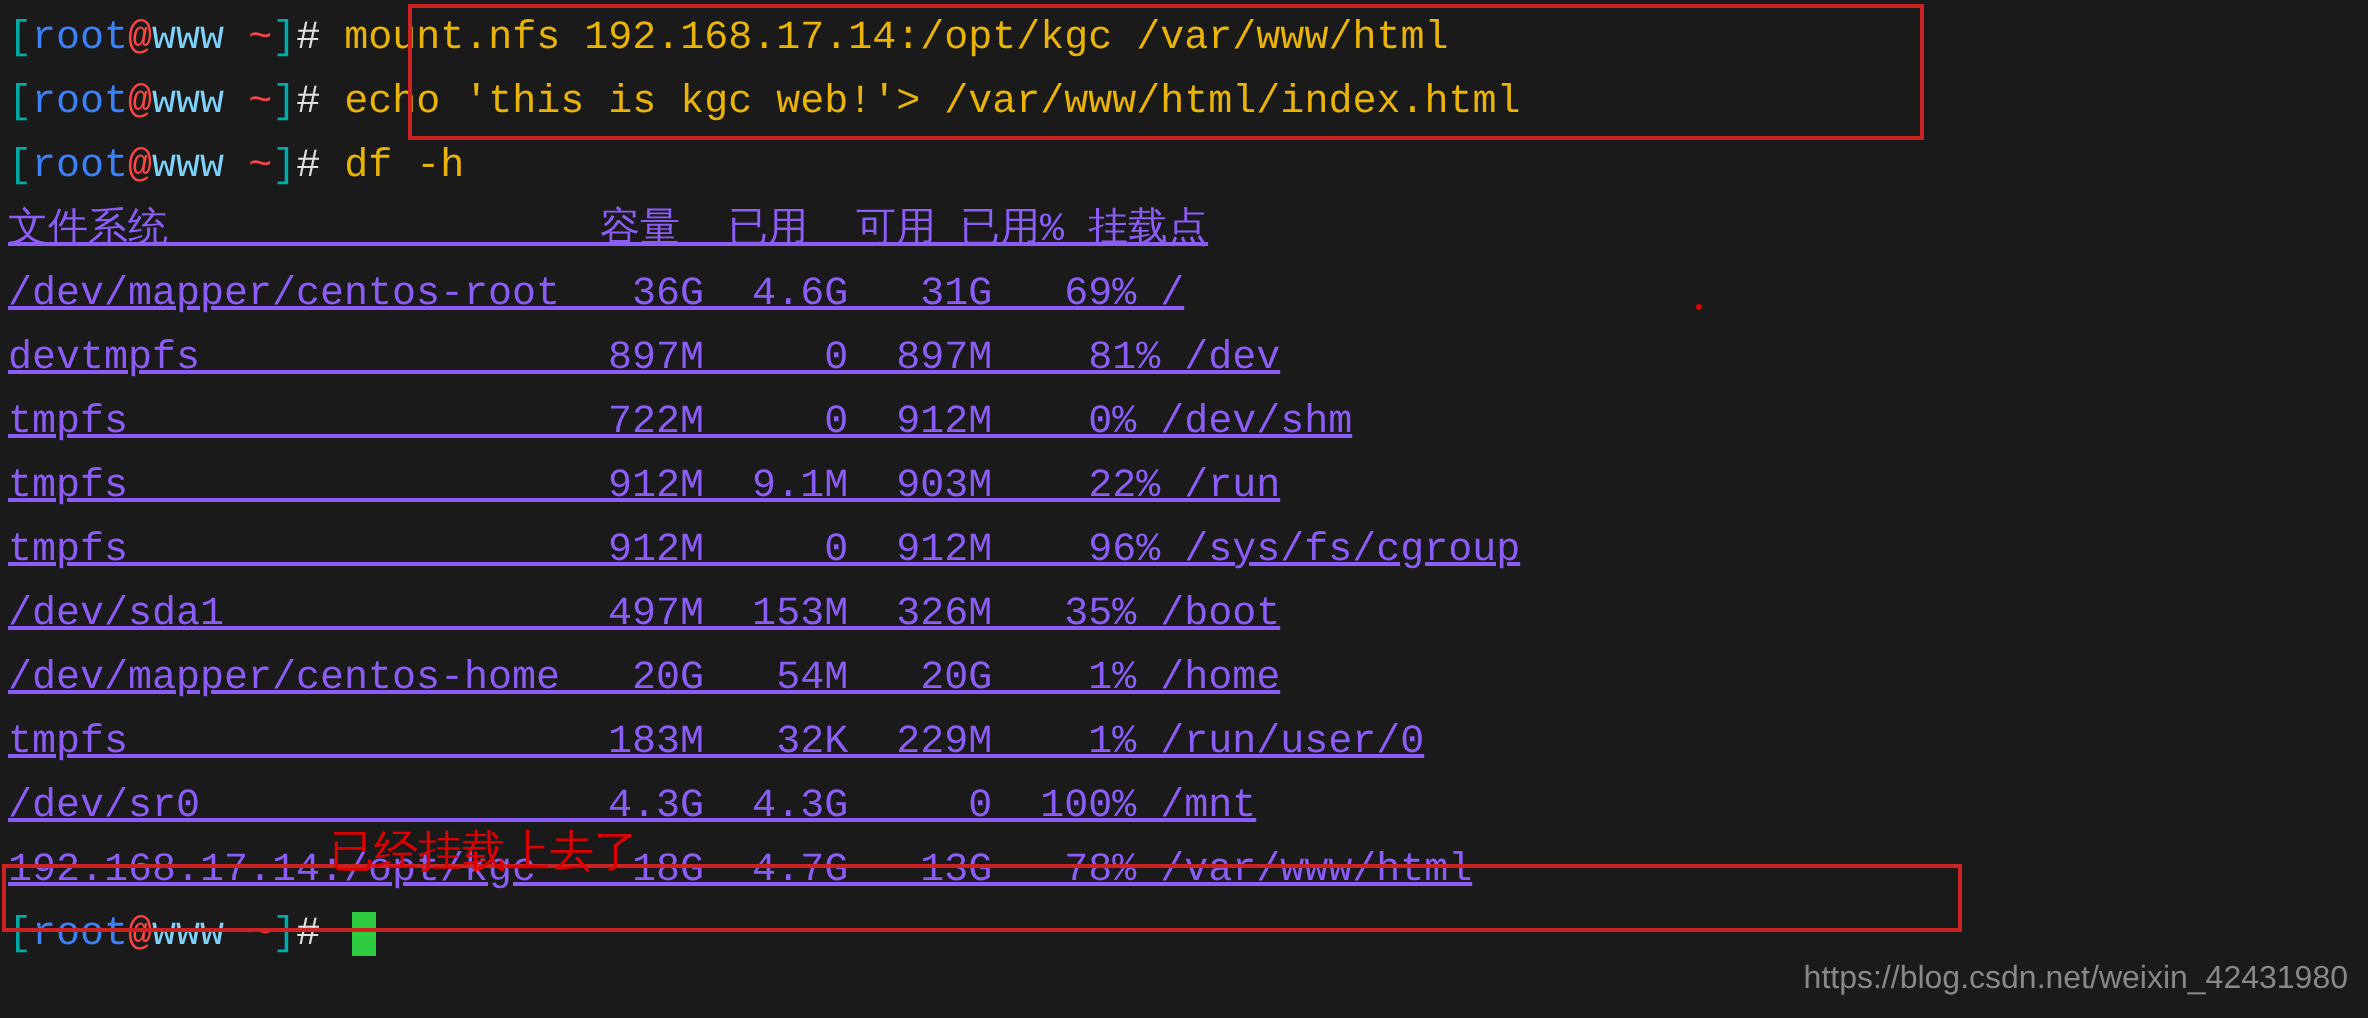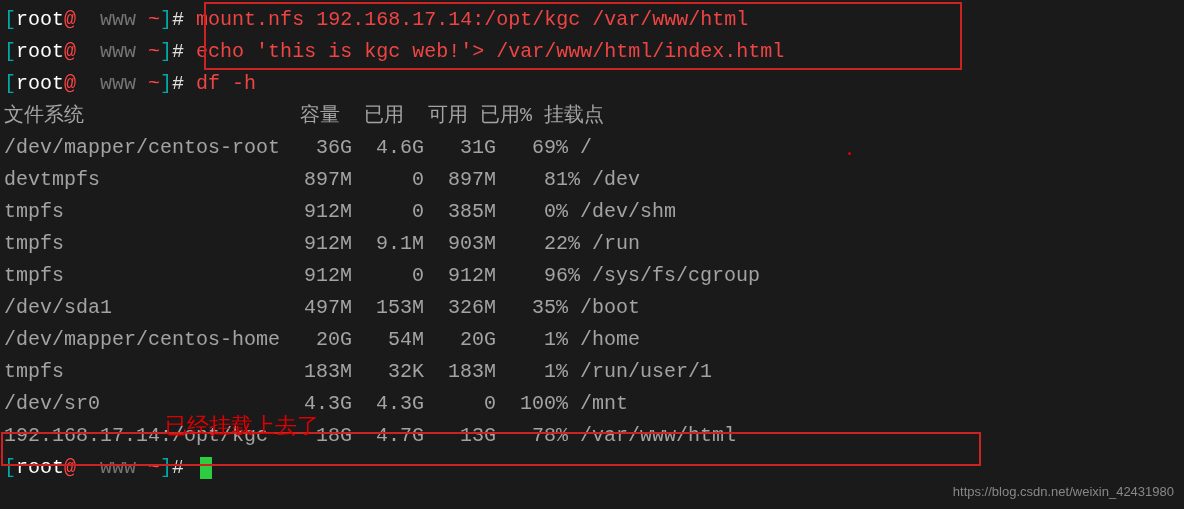--- a/index.html
+++ b/index.html
@@ -10,45 +10,45 @@
       line-height: 1.6;
       color: #e0e0e0;
       padding: 4px;
       width: 1184px;
       height: 509px;
       position: relative;
       overflow: hidden;
     }
     .line { white-space: pre; }
     .bracket { color: #00aaaa; }
-    .user { color: #ffffff; margin-top: 24px; }
+    .user { color: #3b82f6; margin-top: 24px; }
     .at { color: #ff4444; }
-    .host { color: #737373; margin-left: 24px; }
+    .host { color: #7dd3fc; }
     .tilde { color: #ff4444; }
     .hash { color: #e0e0e0; }
-    .cmd { color: #ef4444; }
+    .cmd { color: #eab308; }
     .red-box {
       position: absolute;
       border: 2px solid #cc2222;
       pointer-events: none;
     }
     .box1 {
       top: 2px;
       left: 204px;
       width: 758px;
       height: 68px;
     }
     .box2 {
       top: 432px;
       left: 1px;
       width: 980px;
       height: 34px;
     }
     .header { color: #e8e8e8; }
-    .row { color: #a3a3a3; white-space: pre; }
+    .row { color: #8b5cf6; white-space: pre; text-decoration: underline; }
     .annotation {
       position: absolute;
       color: #dd0000;
       font-size: 22px;
       font-family: sans-serif;
       top: 408px;
       left: 165px;
     }
     .red-dot {
       position: absolute;
@@ -65,42 +65,42 @@
       height: 22px;
       background: #2ecc40;
       vertical-align: middle;
       margin-left: 4px;
     }
     .watermark {
       position: absolute;
       bottom: 6px;
       right: 10px;
       color: #888;
-      font-size: 13px;
+      font-size: 16px;
       font-family: sans-serif;
     }
   </style>
 </head>
 <body>
 
 <div class="line"><span class="bracket">[</span><span class="user">root</span><span class="at">@</span><span class="host">www</span><span class="tilde"> ~</span><span class="bracket">]</span><span class="hash"># </span><span class="cmd">mount.nfs 192.168.17.14:/opt/kgc /var/www/html</span></div>
 
 <div class="line"><span class="bracket">[</span><span class="user">root</span><span class="at">@</span><span class="host">www</span><span class="tilde"> ~</span><span class="bracket">]</span><span class="hash"># </span><span class="cmd">echo 'this is kgc web!'&gt; /var/www/html/index.html</span></div>
 
 <div class="line"><span class="bracket">[</span><span class="user">root</span><span class="at">@</span><span class="host">www</span><span class="tilde"> ~</span><span class="bracket">]</span><span class="hash"># </span><span class="cmd">df -h</span></div>
 
 <div class="row header">文件系统                  容量  已用  可用 已用% 挂载点</div>
 <div class="row">/dev/mapper/centos-root   36G  4.6G   31G   69% /</div>
 <div class="row">devtmpfs                 897M     0  897M    81% /dev</div>
-<div class="row">tmpfs                    912M     0  385M    0% /dev/shm</div>
+<div class="row">tmpfs                    722M     0  912M    0% /dev/shm</div>
 <div class="row">tmpfs                    912M  9.1M  903M    22% /run</div>
 <div class="row">tmpfs                    912M     0  912M    96% /sys/fs/cgroup</div>
 <div class="row">/dev/sda1                497M  153M  326M   35% /boot</div>
 <div class="row">/dev/mapper/centos-home   20G   54M   20G    1% /home</div>
-<div class="row">tmpfs                    183M   32K  183M    1% /run/user/1</div>
+<div class="row">tmpfs                    183M   32K  229M    1% /run/user/0</div>
 <div class="row">/dev/sr0                 4.3G  4.3G     0  100% /mnt</div>
 <div class="row">192.168.17.14:/opt/kgc    18G  4.7G   13G   78% /var/www/html</div>
 
 <div class="line"><span class="bracket">[</span><span class="user">root</span><span class="at">@</span><span class="host">www</span><span class="tilde"> ~</span><span class="bracket">]</span><span class="hash"># </span><span class="cursor"></span></div>
 
 <div class="red-box box1"></div>
 <div class="red-box box2"></div>
 <div class="annotation">已经挂载上去了</div>
 <div class="red-dot"></div>
 <div class="watermark">https://blog.csdn.net/weixin_42431980</div>

